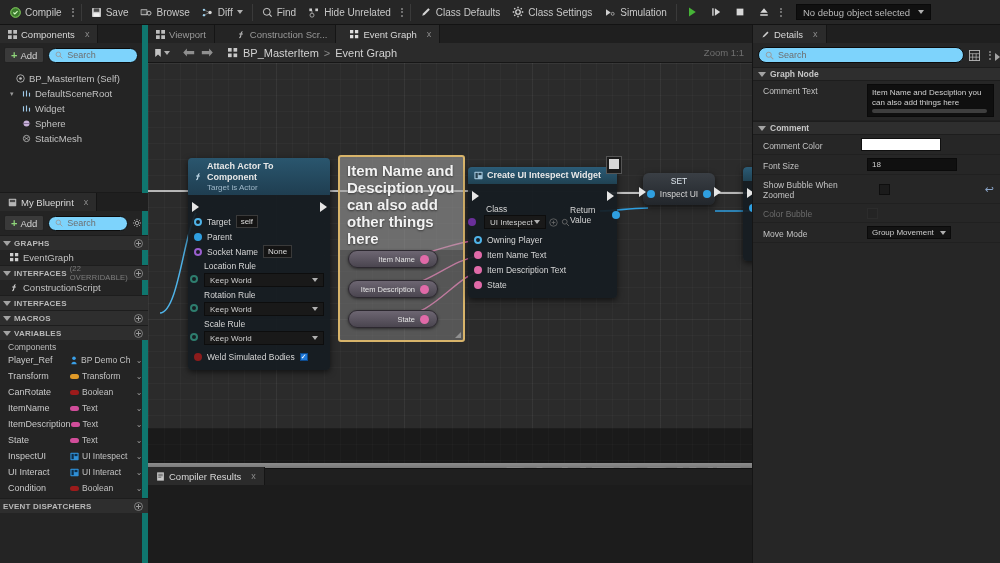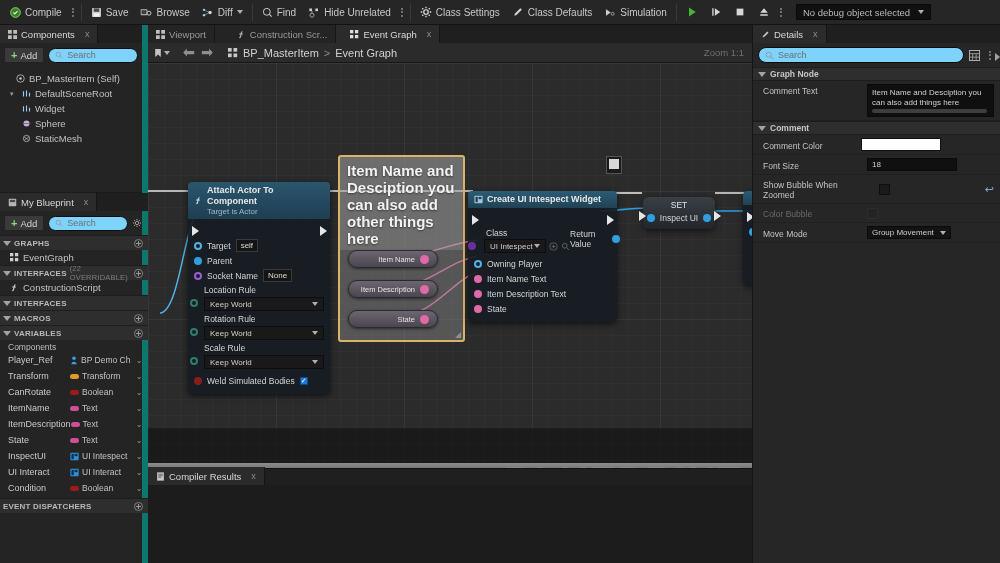--- a/index.html
+++ b/index.html
@@ -111,21 +111,21 @@
     position:absolute; left:0; top:437px; width:572px; height:29px;
     background:linear-gradient(to bottom,#d6d6d6,#c3c3c3 70%, #9a9a9a);
     border-bottom:2px solid #6f6f6f;
   }
   .whitebar2{
     position:absolute; left:0; top:400px; width:604px; height:8px;
     background:linear-gradient(to bottom,#8d8d8d,#6d6d6d);
   }
 
   
-  .node{ position:absolute; border-radius:4px; box-shadow:0 2px 6px rgba(0,0,0,.6);margin-top:24px;}
+  .node{ position:absolute; border-radius:4px; box-shadow:0 2px 6px rgba(0,0,0,.6);}
   .node-hdr{ display:flex; align-items:center; gap:4px; padding:3px 6px; border-radius:4px 4px 0 0;}
   .node-title{ font-size:9px; color:#e8e8e8; font-weight:bold; line-height:11px;}
   .node-sub{ font-size:8px; color:#9fb8c9; line-height:9px;}
   .node-body{ background:rgba(22,28,34,.92); border-radius:0 0 4px 4px; padding:4px 0 6px;}
   .prow{ display:flex; align-items:center; height:15px; padding:0 6px; gap:5px; font-size:8.5px; color:#dcdcdc;}
   .pin-exec{ width:0;height:0; border-left:7px solid #e6e6e6; border-top:5px solid transparent; border-bottom:5px solid transparent;}
   .pin-c{ width:8px;height:8px;border-radius:50%; border:2px solid; background:transparent; flex:none;}
   .pin-f{ width:8px;height:8px;border-radius:50%; flex:none;}
   .valbox{ background:#141414; border:1px solid #3a3a3a; color:#dcdcdc; font-size:8px; padding:0 4px; line-height:11px;}
   .combo{
@@ -261,36 +261,36 @@
     </div>
     <div class="tb-dots">
         <i></i>
         <i></i>
         <i></i>
       </div>
     <div class="tb-sep"></div>
     <div class="tb-item">
       <span class="icon">
         <svg width="12" height="12" viewBox="0 0 16 16">
+            <path d="M3 13l1-3 7-7 2 2-7 7z" fill="#d4d4d4"></path>
+            <path d="M11 3l2 2" stroke="#8f8f8f" stroke-width="1"></path>
+          </svg>
+      </span>
+      <span>Class Defaults</span>
+    </div>
+    <div class="tb-item">
+      <span class="icon">
+        <svg width="12" height="12" viewBox="0 0 16 16">
             <circle cx="8" cy="8" r="3" fill="none" stroke="#dcdcdc" stroke-width="1.6"></circle>
             <g stroke="#dcdcdc" stroke-width="1.8">
               <path d="M8 1v2M8 13v2M1 8h2M13 8h2M3 3l1.4 1.4M11.6 11.6L13 13M13 3l-1.4 1.4M4.4 11.6L3 13"></path>
             </g>
           </svg>
       </span>
       <span>Class Settings</span>
-    </div>
-    <div class="tb-item">
-      <span class="icon">
-        <svg width="12" height="12" viewBox="0 0 16 16">
-            <path d="M3 13l1-3 7-7 2 2-7 7z" fill="#d4d4d4"></path>
-            <path d="M11 3l2 2" stroke="#8f8f8f" stroke-width="1"></path>
-          </svg>
-      </span>
-      <span>Class Defaults</span>
     </div>
     <div class="tb-item">
       <span class="icon">
         <svg width="12" height="11" viewBox="0 0 18 16">
             <path d="M3 3l7 5-7 5z" fill="#cfcfcf"></path>
             <circle cx="13" cy="10" r="2.2" fill="none" stroke="#b4b4b4" stroke-width="1.2"></circle>
           </svg>
       </span>
       <span>Simulation</span>
     </div>

